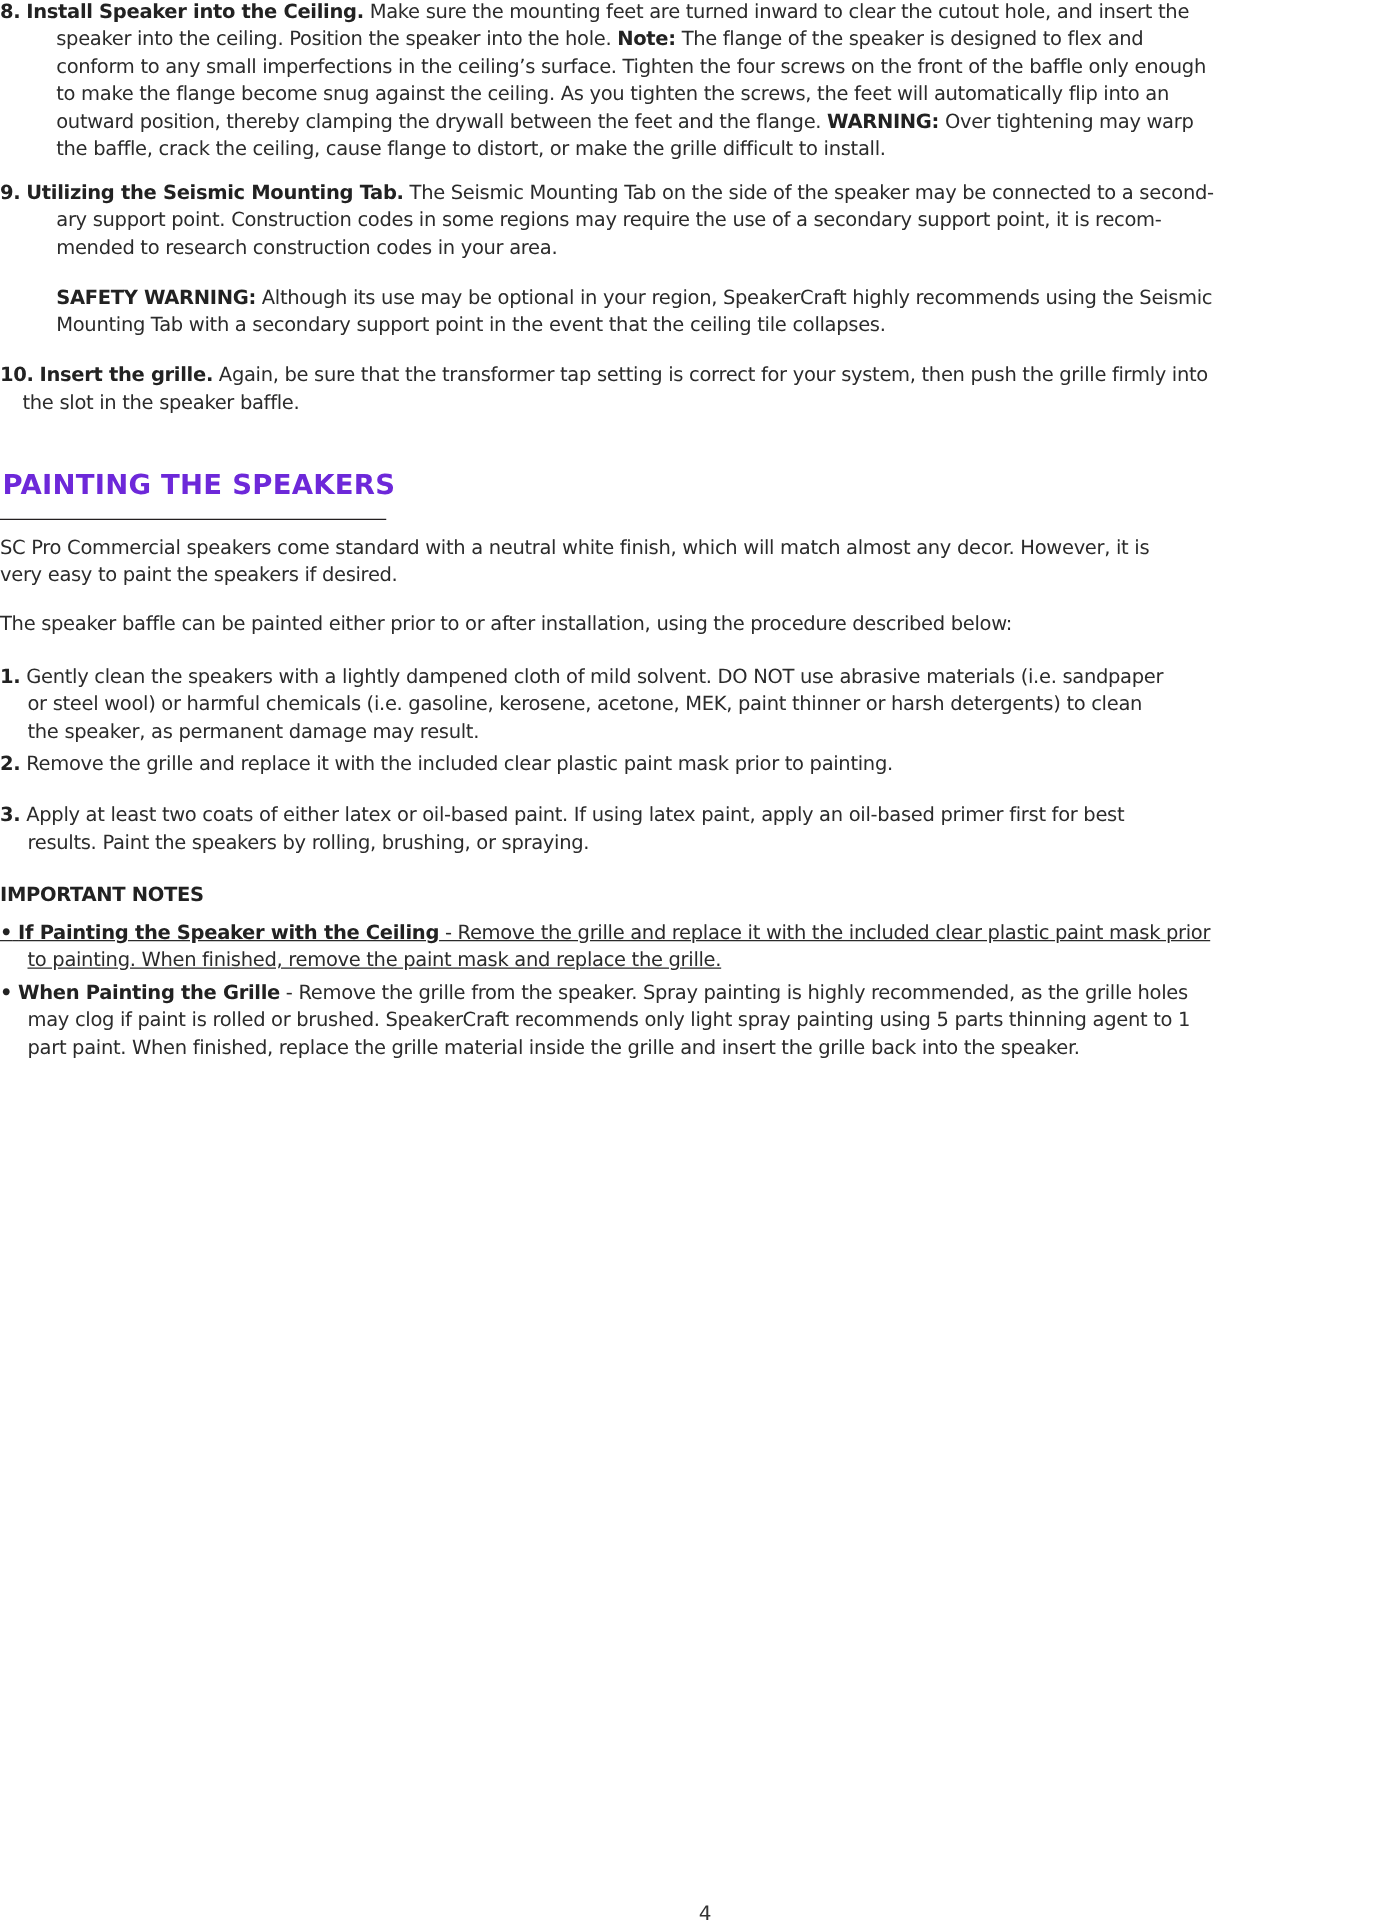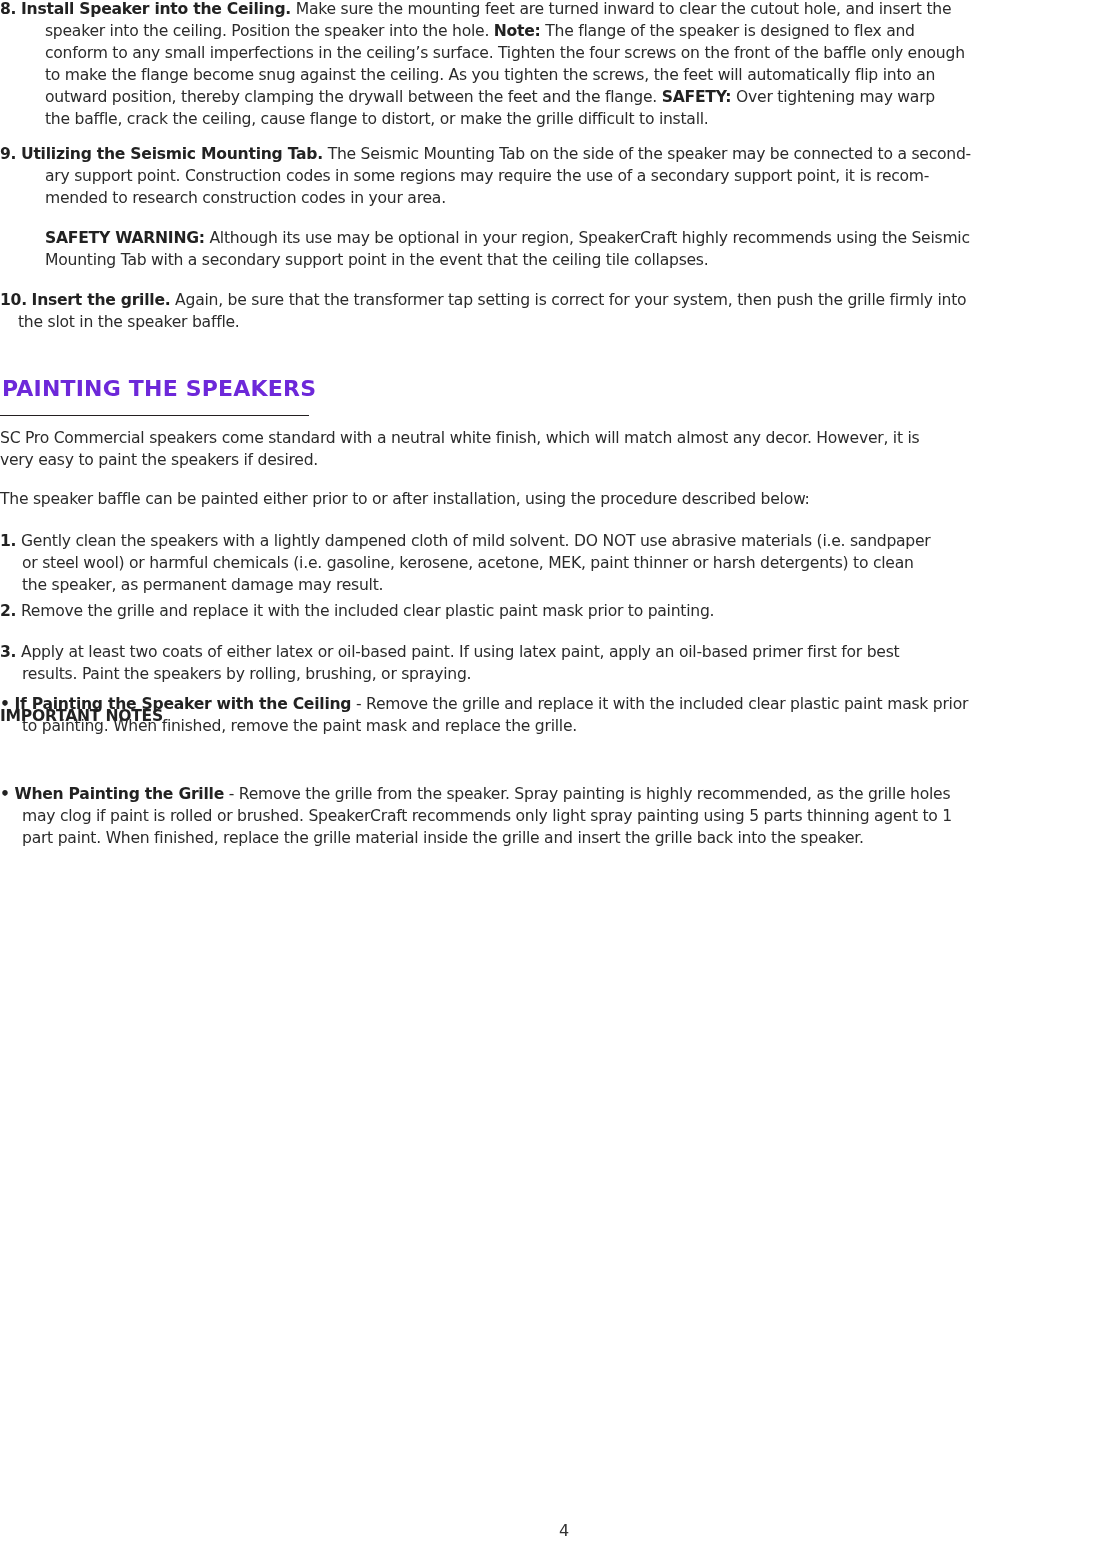--- a/index.html
+++ b/index.html
@@ -29,21 +29,21 @@
 </head>
 <body>
 
 <div class="page">
 
   <div class="para" style="top:-2px;">
     <span class="ln"><b>8.</b> <b>Install Speaker into the Ceiling.</b><span> Make sure the mounting feet are turned inward to clear the cutout hole, and insert the</span></span>
     <span class="ln ind"><span>speaker into the ceiling. Position the speaker into the hole. </span><b>Note:</b><span> The flange of the speaker is designed to flex and</span></span>
     <span class="ln ind">conform to any small imperfections in the ceiling’s surface. Tighten the four screws on the front of the baffle only enough</span>
     <span class="ln ind">to make the flange become snug against the ceiling. As you tighten the screws, the feet will automatically flip into an</span>
-    <span class="ln ind"><span>outward position, thereby clamping the drywall between the feet and the flange. </span><b>SAFETY:</b><span> Over tightening may warp</span></span>
+    <span class="ln ind"><span>outward position, thereby clamping the drywall between the feet and the flange. </span><b>WARNING:</b><span> Over tightening may warp</span></span>
     <span class="ln ind">the baffle, crack the ceiling, cause flange to distort, or make the grille difficult to install.</span>
   </div>
 
   <div class="para" style="top:143px;">
     <span class="ln"><b>9.</b> <b>Utilizing the Seismic Mounting Tab.</b><span> The Seismic Mounting Tab on the side of the speaker may be connected to a second-</span></span>
     <span class="ln ind">ary support point. Construction codes in some regions may require the use of a secondary support point, it is recom-</span>
     <span class="ln ind">mended to research construction codes in your area.</span>
   </div>
 
   <div class="para" style="top:227px;">
@@ -76,21 +76,21 @@
     <span class="ln"><b>2.</b><span> Remove the grille and replace it with the included clear plastic paint mask prior to painting.</span></span>
   </div>
 
   <div class="para" style="top:641px;">
     <span class="ln"><b>3.</b><span> Apply at least two coats of either latex or oil-based paint. If using latex paint, apply an oil-based primer first for best</span></span>
     <span class="ln ind1">results. Paint the speakers by rolling, brushing, or spraying.</span>
   </div>
 
   <div class="para b" style="top:705px;">IMPORTANT NOTES</div>
 
-  <div class="para" style="top:693px;">
+  <div class="para" style="top:735px;text-decoration:underline;">
     <span class="ln"><b>•</b> <b>If Painting the Speaker with the Ceiling</b><span> - Remove the grille and replace it with the included clear plastic paint mask prior</span></span>
     <span class="ln ind1">to painting. When finished, remove the paint mask and replace the grille.</span>
   </div>
 
   <div class="para" style="top:783px;">
     <span class="ln"><b>•</b> <b>When Painting the Grille</b><span> - Remove the grille from the speaker. Spray painting is highly recommended, as the grille holes</span></span>
     <span class="ln ind1">may clog if paint is rolled or brushed. SpeakerCraft recommends only light spray painting using 5 parts thinning agent to 1</span>
     <span class="ln ind1">part paint. When finished, replace the grille material inside the grille and insert the grille back into the speaker.</span>
   </div>
 

